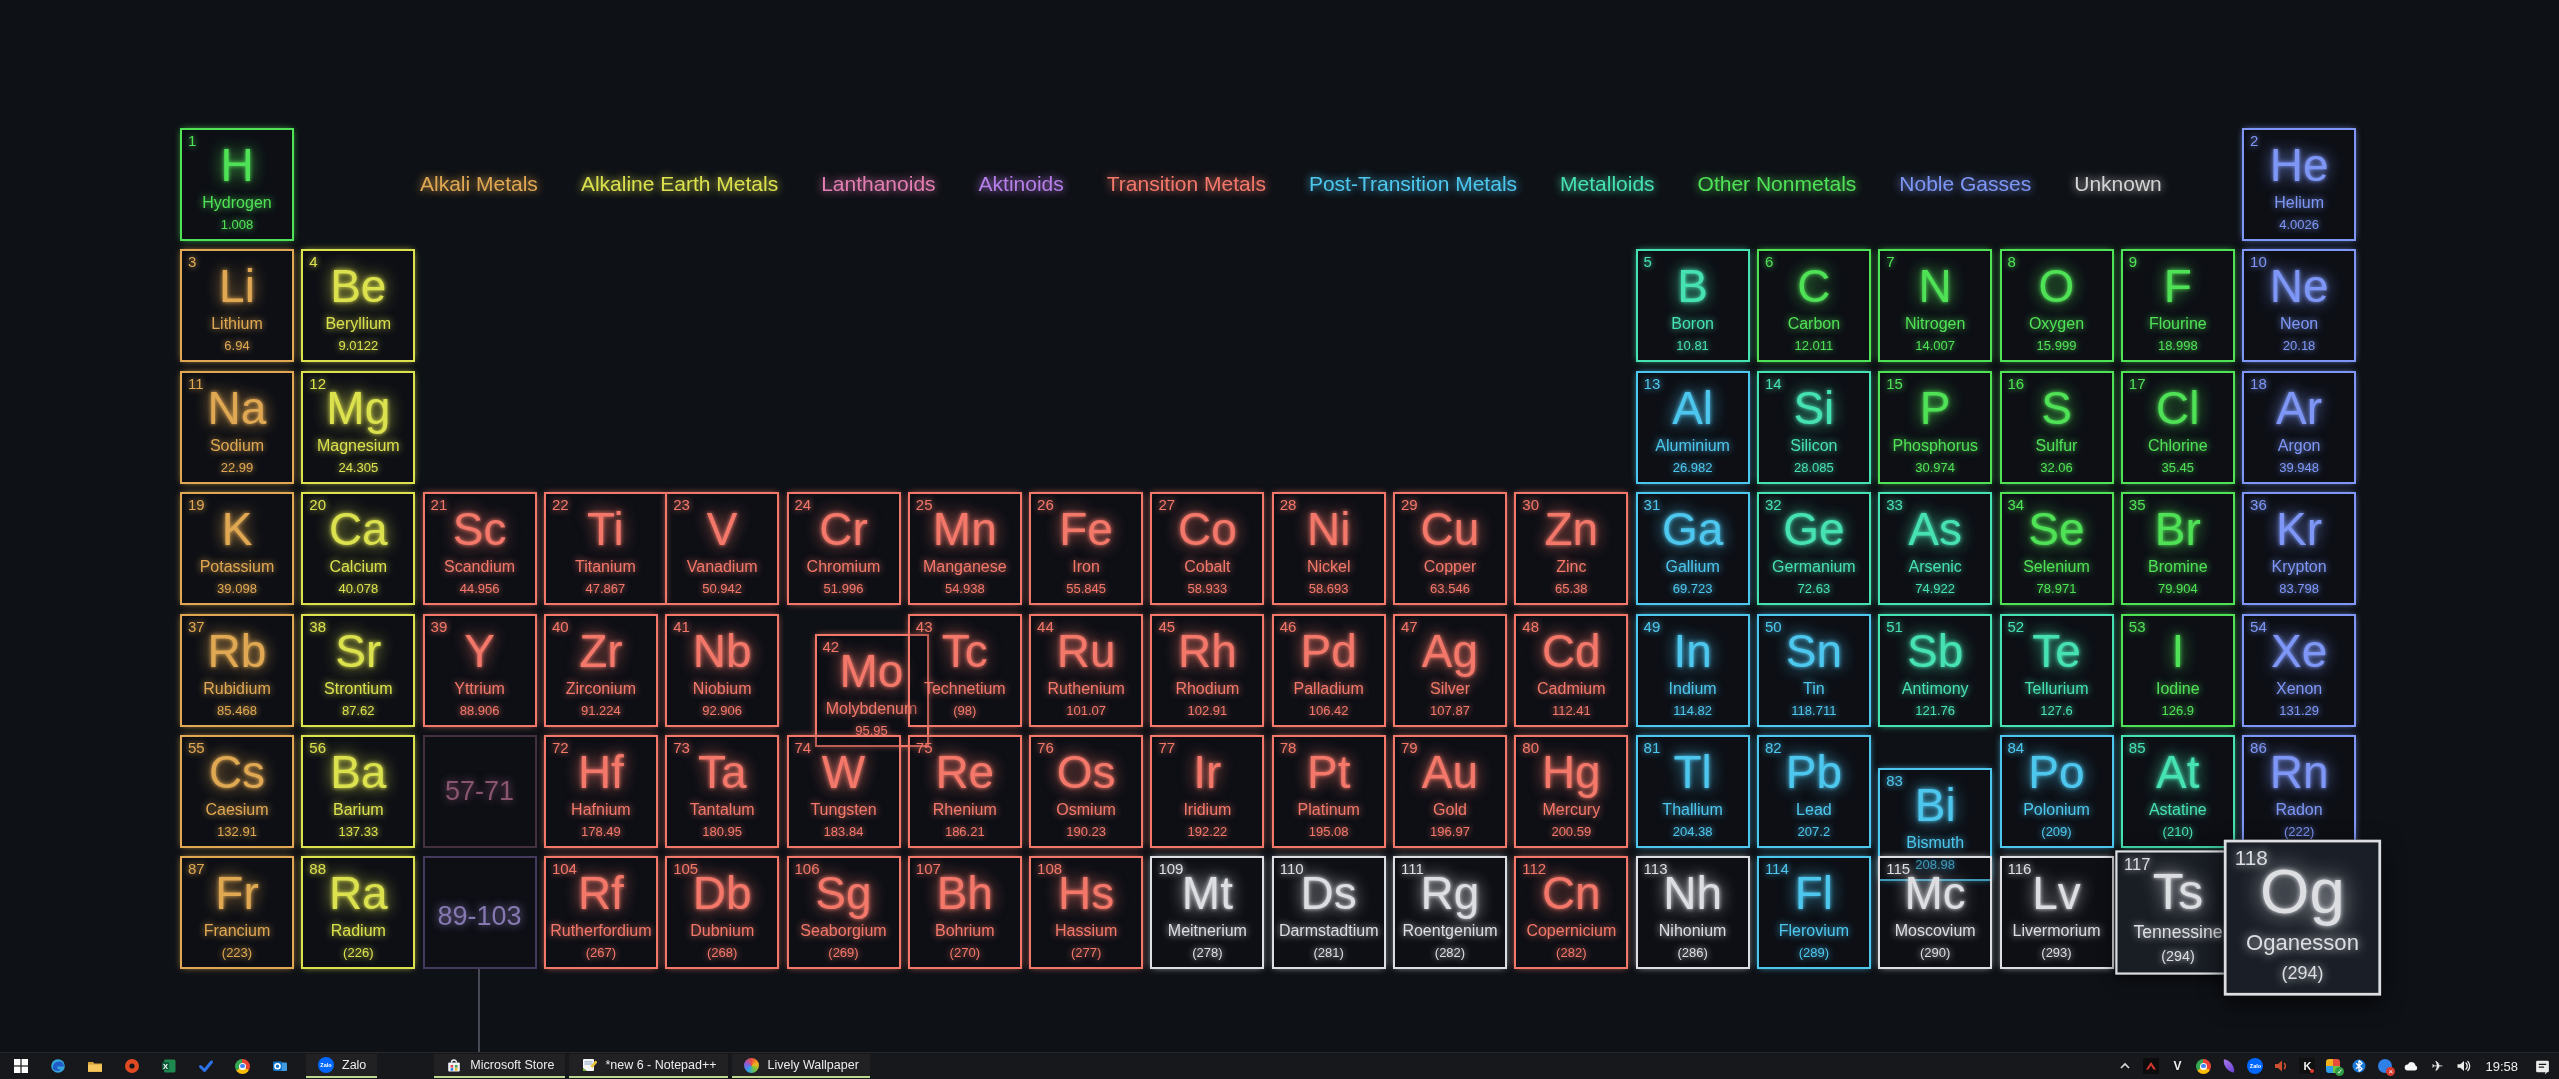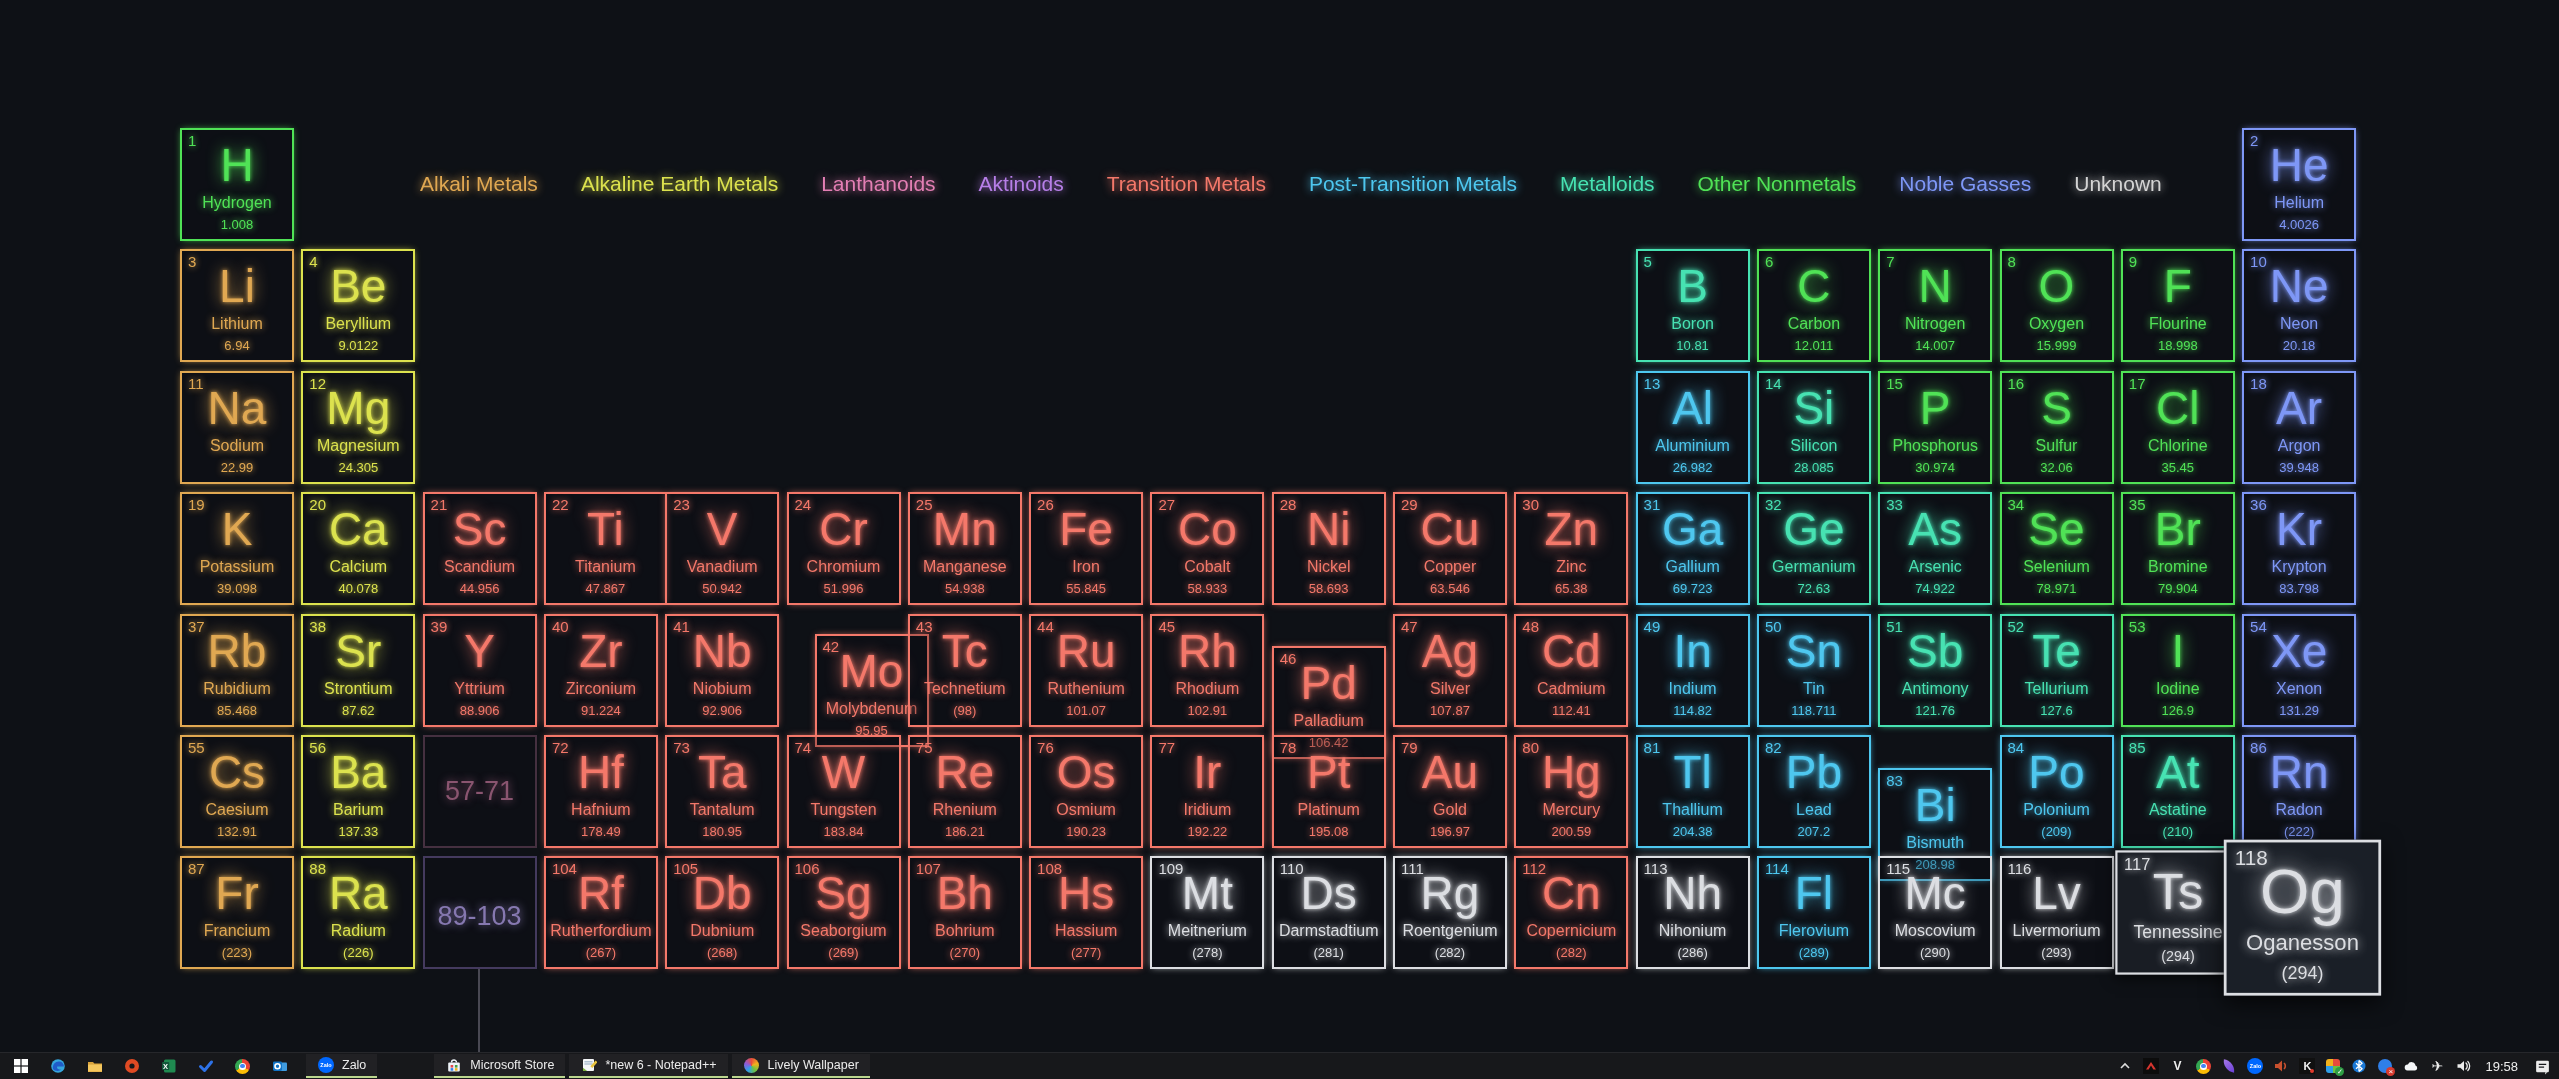--- a/index.html
+++ b/index.html
@@ -352,21 +352,21 @@
       <span class="sym">Ru</span>
       <span class="ename">Ruthenium</span>
       <span class="mass">101.07</span>
     </div>
     <div class="cell" style="left: 970.4px; top: 485.6px; --c: #f4786a;">
       <span class="num">45</span>
       <span class="sym">Rh</span>
       <span class="ename">Rhodium</span>
       <span class="mass">102.91</span>
     </div>
-    <div class="cell" style="left: 1091.7px; top: 485.6px; margin-top: 32px; --c: #f4786a;">
+    <div class="cell" style="left: 1091.7px; top: 485.6px; --c: #f4786a;">
       <span class="num">46</span>
       <span class="sym">Pd</span>
       <span class="ename">Palladium</span>
       <span class="mass">106.42</span>
     </div>
     <div class="cell" style="left: 1213px; top: 485.6px; --c: #f4786a;">
       <span class="num">47</span>
       <span class="sym">Ag</span>
       <span class="ename">Silver</span>
       <span class="mass">107.87</span>

